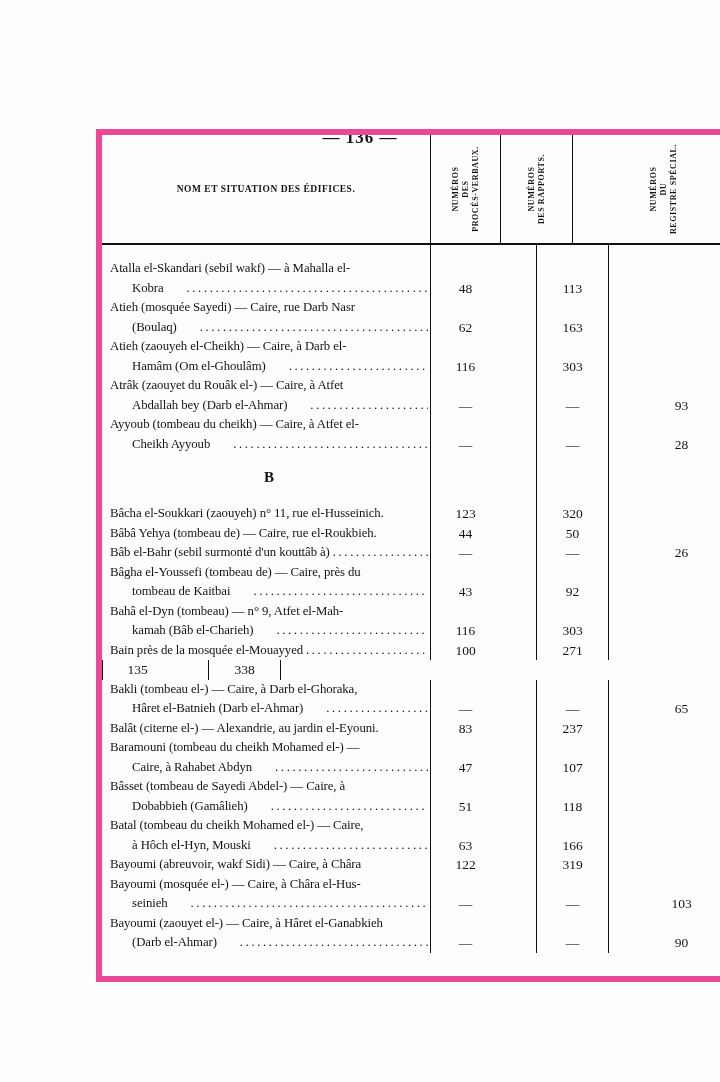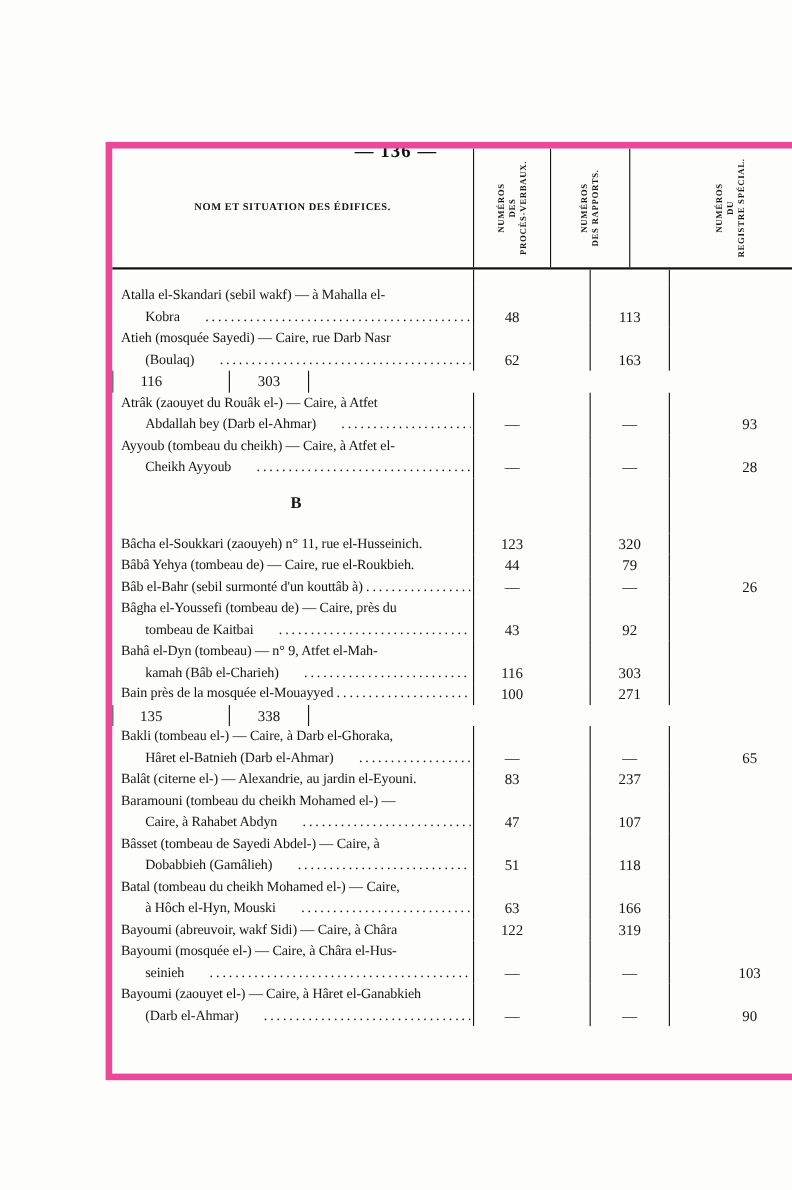--- a/index.html
+++ b/index.html
@@ -149,20 +149,29 @@
             <span>62</span>
           </div>
           <div class="num-cell rap-cell">
             <span>163</span>
           </div>
           <div class="num-cell reg-cell">
             <span></span>
           </div>
         </div>
         <div class="trow entry">
+          <div class="name-cell">
+            <div class="lline">
+              <span class="ltext">Atieh (zaouyeh el-Cheikh) — Caire, à Darb el-</span>
+            </div>
+            <div class="lline cont">
+              <span class="ltext">Hamâm (Om el-Ghoulâm)</span>
+              <div class="dotfill"></div>
+            </div>
+          </div>
           <div class="num-cell pv-cell">
             <span>116</span>
           </div>
           <div class="num-cell rap-cell">
             <span>303</span>
           </div>
           <div class="num-cell reg-cell">
             <span></span>
           </div>
         </div>
@@ -239,21 +248,21 @@
         <div class="trow entry">
           <div class="name-cell">
             <div class="lline">
               <span class="ltext">Bâbâ Yehya (tombeau de) — Caire, rue el-Roukbieh.</span>
             </div>
           </div>
           <div class="num-cell pv-cell">
             <span>44</span>
           </div>
           <div class="num-cell rap-cell">
-            <span>79</span>
+            <span>50</span>
           </div>
           <div class="num-cell reg-cell">
             <span></span>
           </div>
         </div>
         <div class="trow entry">
           <div class="name-cell">
             <div class="lline">
               <span class="ltext">Bâb el-Bahr (sebil surmonté d'un kouttâb à)</span>
               <div class="dotfill"></div>

